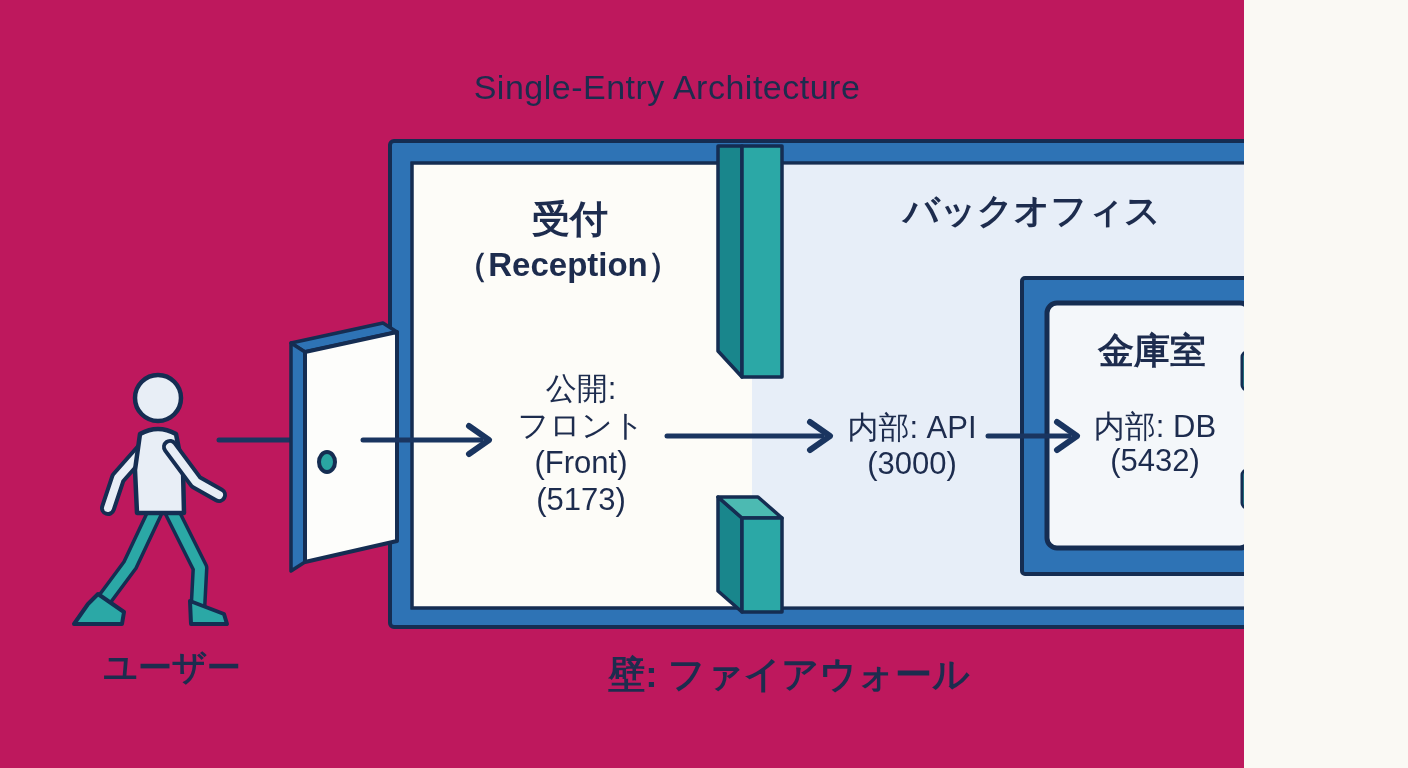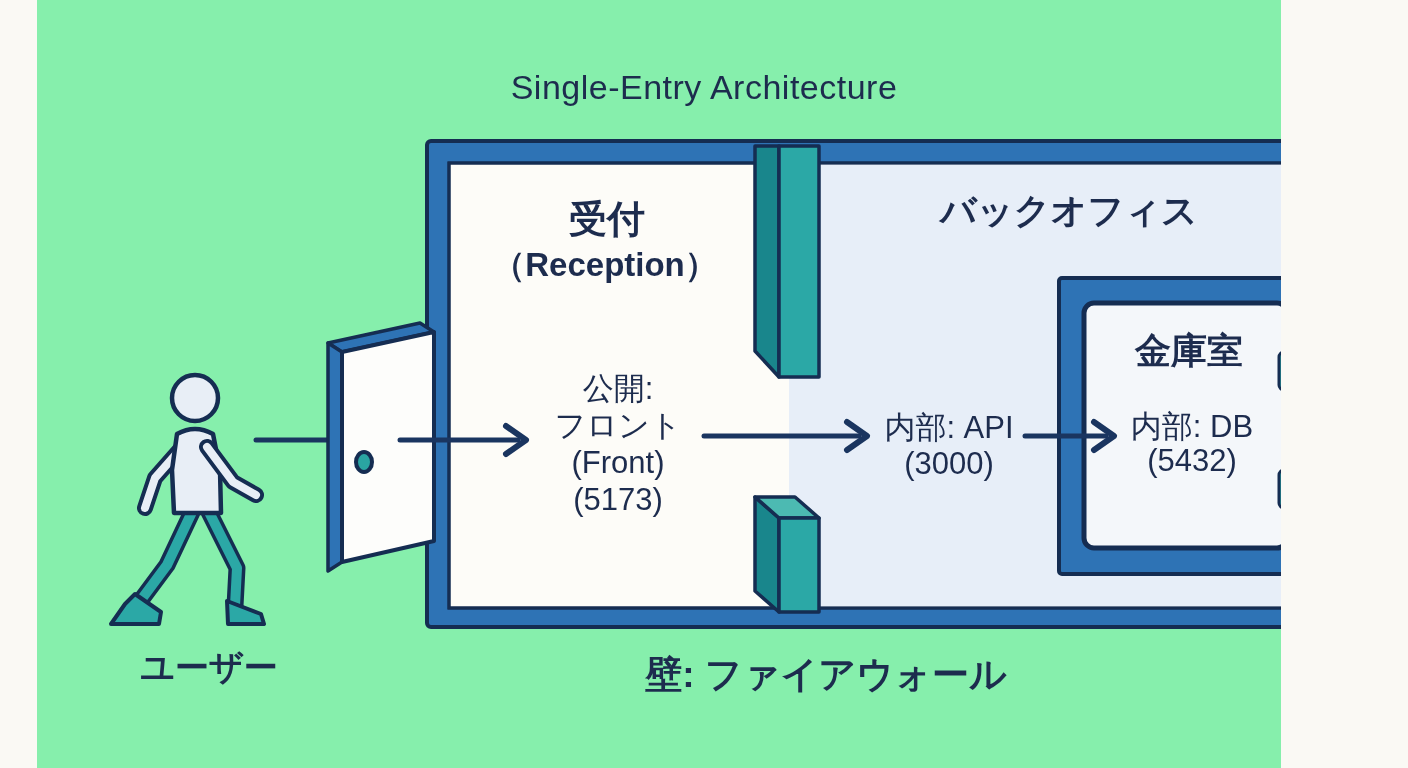--- a/index.html
+++ b/index.html
@@ -1,17 +1,17 @@
 <!DOCTYPE html>
 <html><head>
 <meta charset="utf-8">
 <style>
   html,body{margin:0;padding:0;background:#faf9f4;}
-  .stage{width:1244px;height:768px;position:relative;overflow:hidden;background:#86efac;
-         font-family:"Liberation Sans", sans-serif;margin-left:37px;}
+  .stage{width:1244px;height:768px;position:relative;overflow:hidden;background:#be185d;
+         font-family:"Liberation Sans", sans-serif;}
   svg{display:block;}
   text{font-family:"Liberation Sans", sans-serif;fill:#1d2c4e;}
   .t-title{font-size:34px;font-weight:500;letter-spacing:.5px;}
   .t-room{font-size:38px;font-weight:700;}
   .t-room-sub{font-size:33px;font-weight:700;}
   .t-body{font-size:31px;font-weight:500;}
   .t-label{font-size:35px;font-weight:700;}
   .outline{stroke:#152d52;}
 </style>
 </head>

